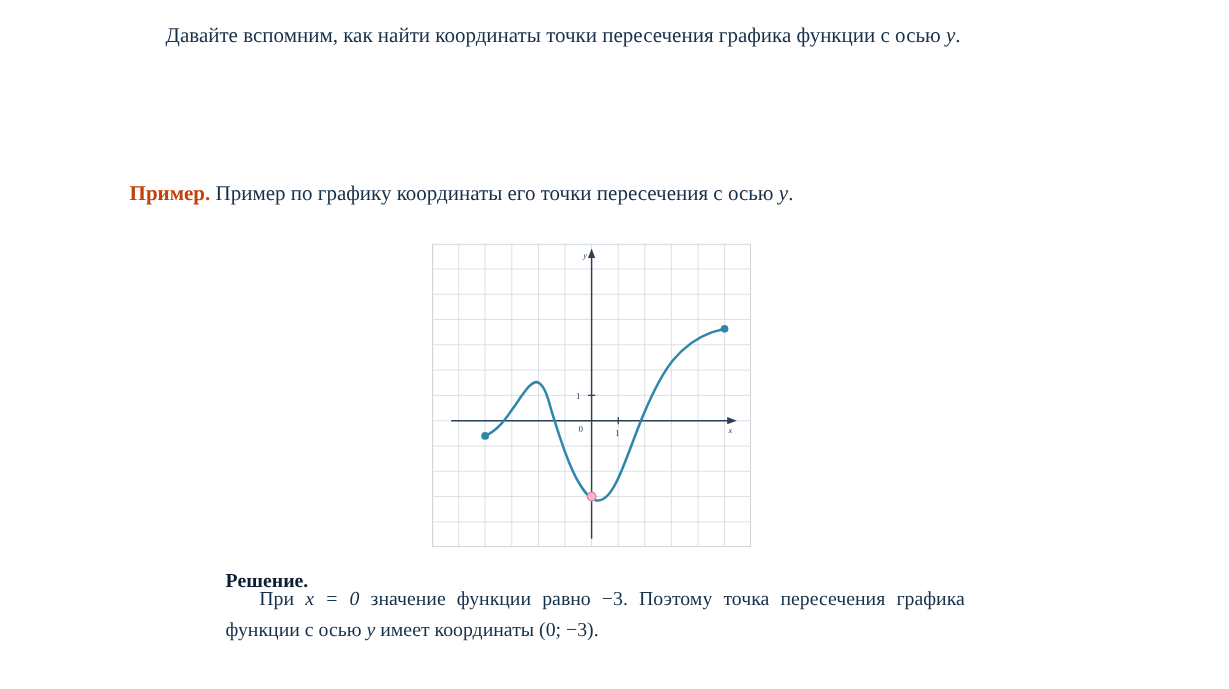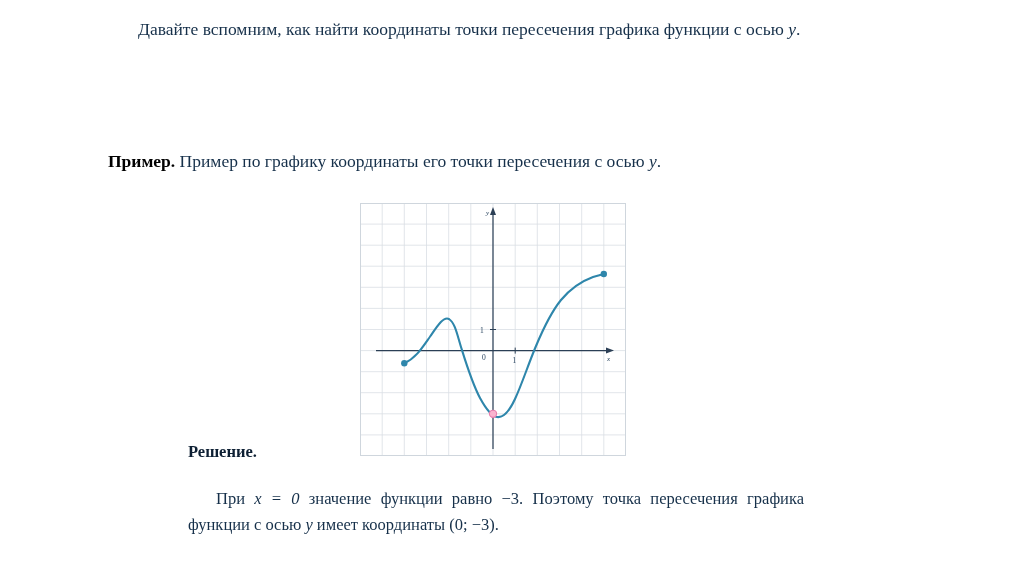--- a/index.html
+++ b/index.html
@@ -29,30 +29,30 @@
     color: #16304a;
     text-align: justify;
     text-justify: inter-word;
   }
   .para .ind { display: inline-block; width: 30px; }
   .math {
     font-family: "Liberation Serif", serif;
     font-style: italic;
   }
   .mathup { font-style: normal; }
-  .bold { font-weight: bold; color: #000000; }
+  .bold { font-weight: bold; color: #c2410c; }
 
   #p1 { left: 108px; top: 16px; width: 812px; }
   #p2 { left: 108px; top: 82px; width: 812px; }
   #p3 { left: 108px; top: 148px; width: 812px; }
 
   #solution-head {
     position: absolute;
     left: 188px;
-    top: 442px;
+    top: 474px;
     font-size: 16.5px;
     font-weight: bold;
     color: #0d1f33;
   }
   #p4 {
     position: absolute;
     left: 188px;
     top: 486px;
     width: 616px;
     font-size: 16.5px;

